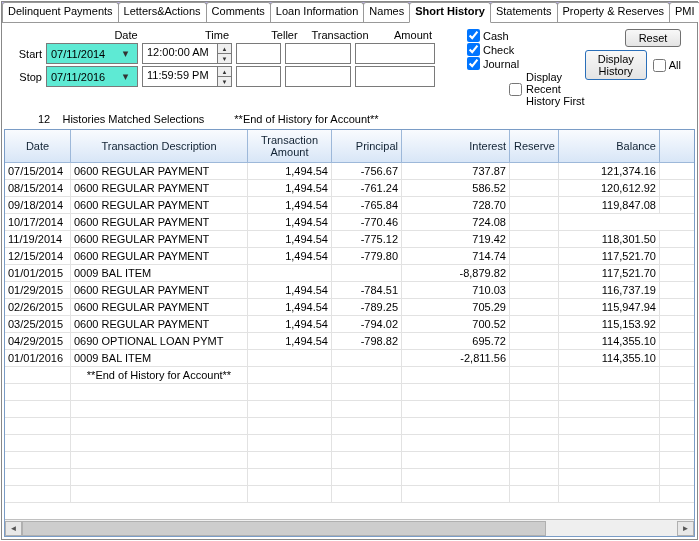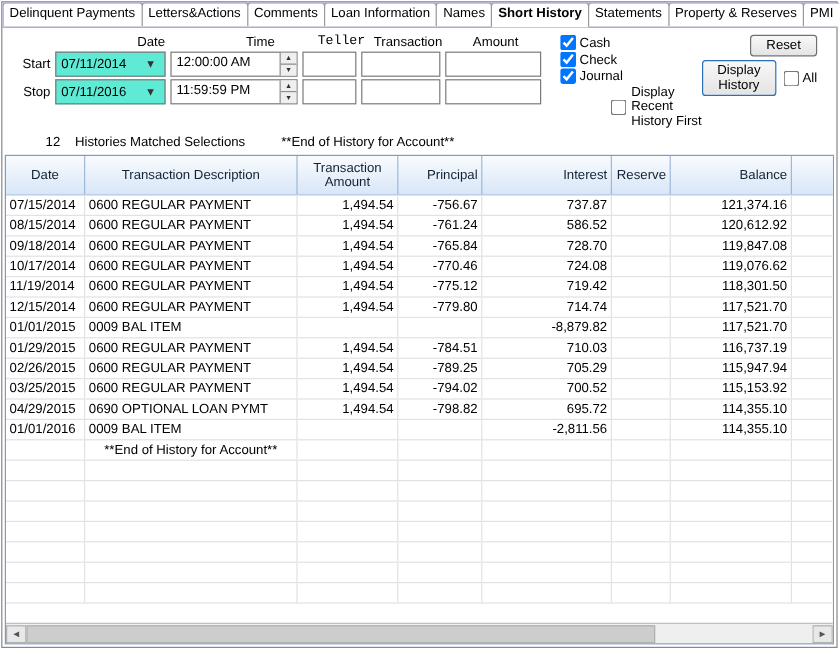--- a/index.html
+++ b/index.html
@@ -53,34 +53,34 @@
   gap: 2px;
 }
 .filter-headers {
   display: flex;
   align-items: flex-end;
 }
 .filter-row { display: flex; align-items: center; gap: 4px; }
 .fh { text-align: center; font-size: 11px; }
 .fh-date   { width: 92px; margin-left: 38px; }
 .fh-time   { width: 90px; }
-.fh-teller { width: 45px; font-family: Liberation Mono, monospace; }
+.fh-teller { width: 45px; }
 .fh-tx     { width: 66px; }
 .fh-amt    { width: 80px; }
 .lbl-startstop { width: 32px; text-align: right; }
 .date-select {
   width: 92px; height: 21px; border: 1px solid #7a7a7a;
   font-size: 11px; padding: 1px 4px; background: #5eead4;
   display: inline-flex; align-items: center; justify-content: space-between;
 }
 .dropdown-arrow {
   width: 15px; text-align: center; color: #333;
 }
 .time-spin {
-  width: 106px; height: 21px; border: 1px solid #7a7a7a;
+  width: 90px; height: 21px; border: 1px solid #7a7a7a;
   display: inline-flex; align-items: stretch; background: #fff;
 }
 .time-val { flex: 1; padding: 2px 4px; font-size: 11px; }
 .spin-btns { width: 14px; display: flex; flex-direction: column; border-left: 1px solid #7a7a7a;}
 .spin-btn { flex:1; display:flex; align-items:center; justify-content:center; font-size:6px; line-height:1; color:#333; cursor:pointer; background:#efefef;}
 .spin-btn:first-child { border-bottom:1px solid #7a7a7a;}
 .txt-in {
   height: 21px; border: 1px solid #7a7a7a; background:#fff;
   font-size: 11px; padding: 2px 3px;
 }
@@ -297,21 +297,20 @@
           <div class="gc c-bal">119,847.08</div>
           <div class="gc c-rest"></div>
         </div>
         <div class="gr">
           <div class="gc c-date">10/17/2014</div>
           <div class="gc c-desc">0600 REGULAR PAYMENT</div>
           <div class="gc c-txamt">1,494.54</div>
           <div class="gc c-princ">-770.46</div>
           <div class="gc c-int">724.08</div>
           <div class="gc c-res"></div>
-          <div class="gc c-bal">119,076.62</div>
           <div class="gc c-rest"></div>
         </div>
         <div class="gr">
           <div class="gc c-date">11/19/2014</div>
           <div class="gc c-desc">0600 REGULAR PAYMENT</div>
           <div class="gc c-txamt">1,494.54</div>
           <div class="gc c-princ">-775.12</div>
           <div class="gc c-int">719.42</div>
           <div class="gc c-res"></div>
           <div class="gc c-bal">118,301.50</div>

